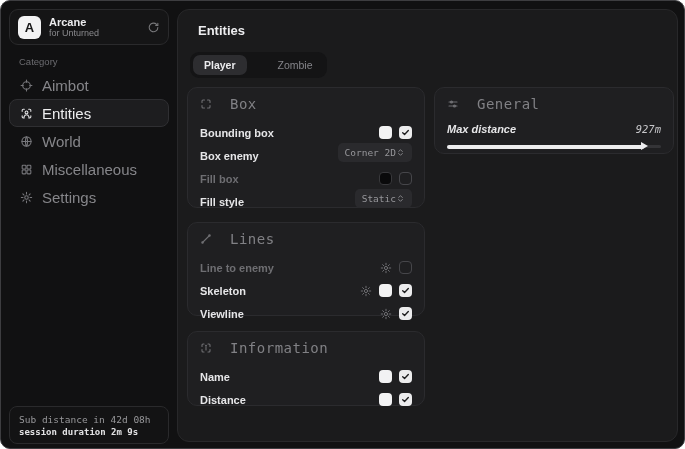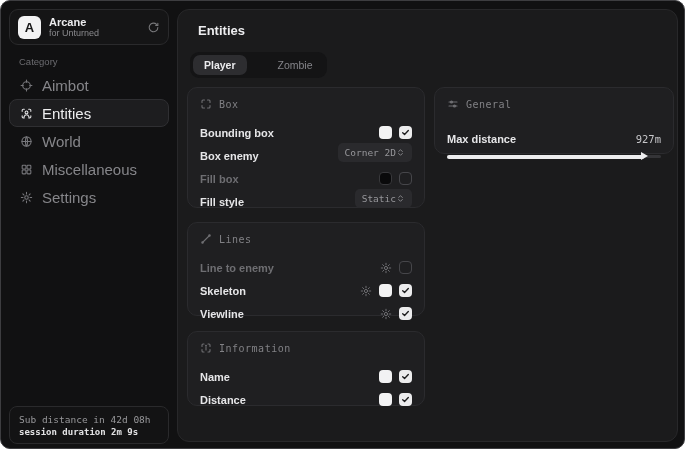--- a/index.html
+++ b/index.html
@@ -102,23 +102,23 @@
     border: 1px solid #2b2b2e;
     border-radius: 10px;
     padding: 9px 12px;
   }
   #card-box     { left: 9px;   top: 77px;  width: 238px; height: 121px; }
   #card-lines   { left: 9px;   top: 212px; width: 238px; height: 94px;  }
   #card-info    { left: 9px;   top: 321px; width: 238px; height: 75px;  }
   #card-general { left: 256px; top: 77px;  width: 240px; height: 67px;  }
 
   .card-header {
-    display: flex; align-items: center; gap: 7px;
+    display: flex; align-items: center; gap: 18px;
     font-family: "DejaVu Sans Mono", monospace;
-    font-size: 10px; letter-spacing: 0.5px;
+    font-size: 14px; letter-spacing: 0.5px;
     color: #818185; height: 14px; margin-bottom: 5px;
   }
   .card-header .hdr-icon { display: flex; color: #6f6f73; }
 
   .row { display: flex; align-items: flex-end; height: 23px; }
   .row-label { font-size: 11px; font-weight: 600; color: #e6e6e8; }
   .row.dim .row-label { color: #6e6e72; }
   .controls { margin-left: auto; display: flex; align-items: center; gap: 7px; }
 
   .swatch { width: 13px; height: 13px; border-radius: 4px; cursor: pointer; }
@@ -136,21 +136,21 @@
 
   .dropdown {
     height: 19px; background: #2a2a2d; border-radius: 5px;
     display: flex; align-items: center; gap: 0; padding: 0 7px;
     font-family: "DejaVu Sans Mono", monospace;
     font-size: 9.5px; color: #96969a; cursor: pointer;
   }
   .dropdown .dd-icon { display: flex; color: #8a8a8e; }
 
   
-  .gen-row { display: flex; align-items: center; height: 20px; margin-top: 18px; }
+  .gen-row { display: flex; align-items: center; height: 20px; margin-top: 8px; font-style: italic; }
   .gen-label { font-size: 11px; font-weight: 600; color: #e6e6e8; }
   .gen-value {
     margin-left: auto; font-family: "DejaVu Sans Mono", monospace;
     font-size: 10.5px; color: #c6c6c9;
   }
   .slider { position: relative; height: 11px; margin-top: 2px; cursor: pointer; }
   .slider-track {
     position: absolute; left: 0; right: 0; top: 4px; height: 3px;
     background: #343437; border-radius: 2px;
   }

